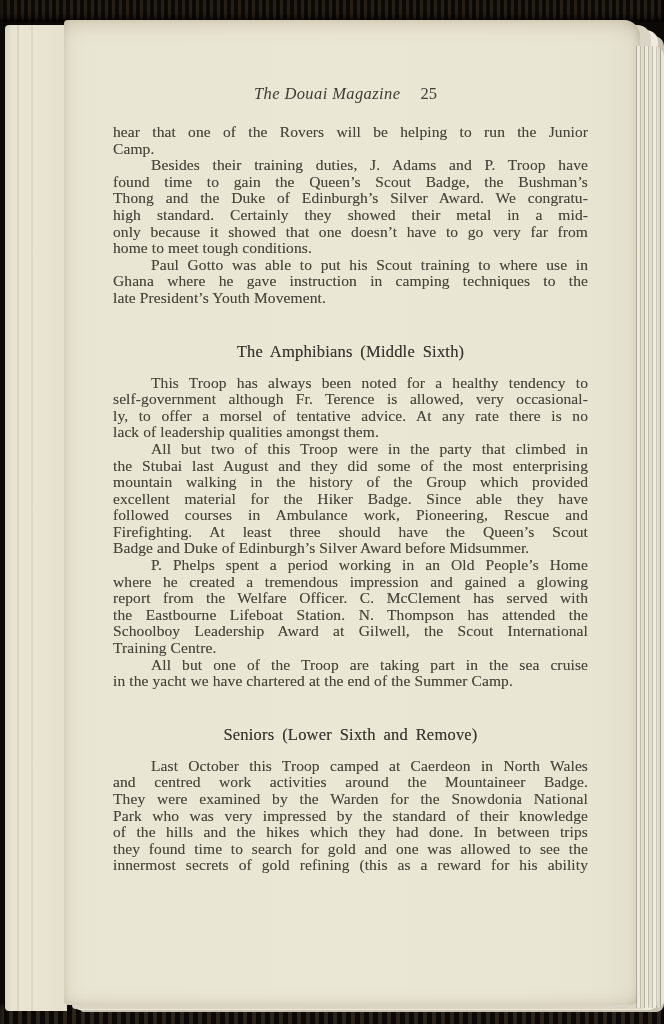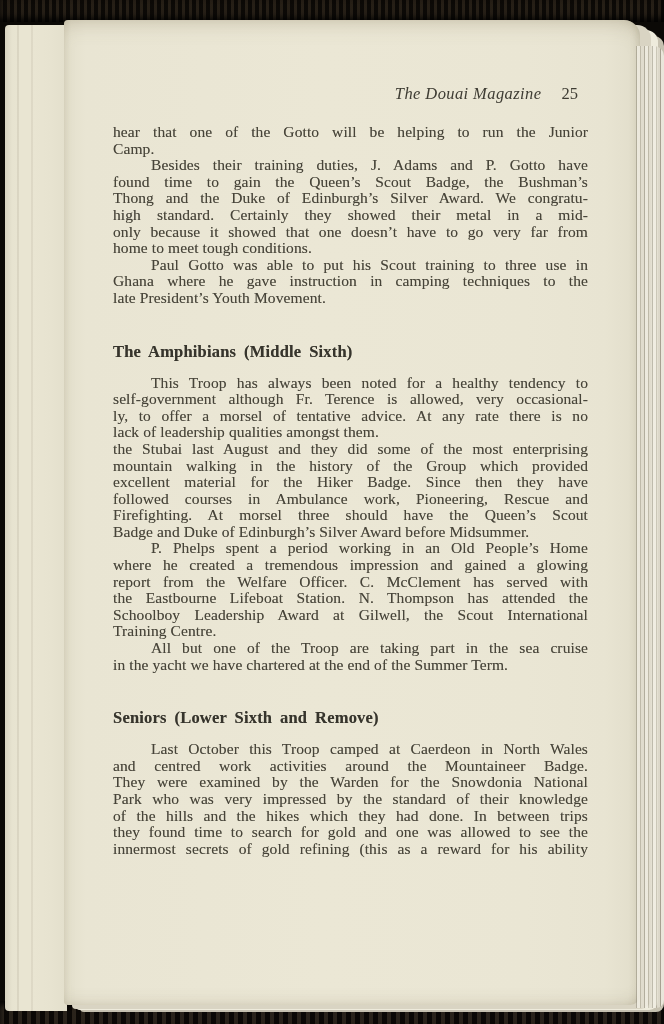--- a/index.html
+++ b/index.html
@@ -65,21 +65,21 @@
       rgba(160,155,138,.45) 4px 5px,
       rgba(226,222,208,.80) 5px 8px);
     border-radius: 0 10px 8px 0;
     pointer-events: none;
   }
 
   
   .text-col { position: absolute; left: 49px; top: 64px; width: 475px; }
 
   .running-head {
-    text-align: right;
+    text-align: center;
     padding-right: 10px;
     font-size: 16.5px;
     line-height: 19px;
     color: #3e3c33;
   }
   .rh-title { font-style: italic; letter-spacing: .4px; }
   .rh-num   { margin-left: 16px; }
 
   .body-text { margin-top: 21px; }
 
@@ -92,21 +92,22 @@
     letter-spacing: .1px;
     text-shadow: 0 0 .4px rgba(71,68,57,.45);
     white-space: normal;
   }
   .line.last { text-align-last: left; }
   .para.indent .line.first { padding-left: 38px; }
 
   .heading {
     font-size: 16.5px;
     line-height: 18px;
-    font-weight: bold;
+    font-weight: normal;
+    text-align: center;
     margin: 36px 0 14px 0;
     word-spacing: 3.5px;
     letter-spacing: .2px;
     color: #36342c;
     text-shadow: 0 0 .4px rgba(54,52,44,.5);
   }
 </style>
 </head>
 <body>
 
@@ -121,62 +122,63 @@
   <div class="left-sheets"></div>
 
   <div class="page">
     <div class="text-col">
       <div class="running-head">
         <span class="rh-title">The Douai Magazine</span>
         <span class="rh-num">25</span>
       </div>
       <div class="body-text">
           <div class="para">
-            <div class="line first">hear that one of the Gotto will be helping to run the Junior</div>
+            <div class="line first">hear that one of the Rovers will be helping to run the Junior</div>
             <div class="line last">Camp.</div>
           </div>
           <div class="para indent">
-            <div class="line first">Besides their training duties, J. Adams and P. Gotto have</div>
+            <div class="line first">Besides their training duties, J. Adams and P. Troop have</div>
             <div class="line">found time to gain the Queen’s Scout Badge, the Bushman’s</div>
             <div class="line">Thong and the Duke of Edinburgh’s Silver Award. We congratu-</div>
             <div class="line">high standard. Certainly they showed their metal in a mid-</div>
             <div class="line">only because it showed that one doesn’t have to go very far from</div>
             <div class="line last">home to meet tough conditions.</div>
           </div>
           <div class="para indent">
-            <div class="line first">Paul Gotto was able to put his Scout training to three use in</div>
+            <div class="line first">Paul Gotto was able to put his Scout training to where use in</div>
             <div class="line">Ghana where he gave instruction in camping techniques to the</div>
             <div class="line last">late President’s Youth Movement.</div>
           </div>
           <div class="heading">The Amphibians (Middle Sixth)</div>
           <div class="para indent">
             <div class="line first">This Troop has always been noted for a healthy tendency to</div>
             <div class="line">self-government although Fr. Terence is allowed, very occasional-</div>
             <div class="line">ly, to offer a morsel of tentative advice. At any rate there is no</div>
             <div class="line last">lack of leadership qualities amongst them.</div>
           </div>
           <div class="para indent">
+            <div class="line first">All but two of this Troop were in the party that climbed in</div>
             <div class="line">the Stubai last August and they did some of the most enterprising</div>
             <div class="line">mountain walking in the history of the Group which provided</div>
-            <div class="line">excellent material for the Hiker Badge. Since then they have</div>
+            <div class="line">excellent material for the Hiker Badge. Since able they have</div>
             <div class="line">followed courses in Ambulance work, Pioneering, Rescue and</div>
-            <div class="line">Firefighting. At morsel three should have the Queen’s Scout</div>
+            <div class="line">Firefighting. At least three should have the Queen’s Scout</div>
             <div class="line last">Badge and Duke of Edinburgh’s Silver Award before Midsummer.</div>
           </div>
           <div class="para indent">
             <div class="line first">P. Phelps spent a period working in an Old People’s Home</div>
             <div class="line">where he created a tremendous impression and gained a glowing</div>
             <div class="line">report from the Welfare Officer. C. McClement has served with</div>
             <div class="line">the Eastbourne Lifeboat Station. N. Thompson has attended the</div>
             <div class="line">Schoolboy Leadership Award at Gilwell, the Scout International</div>
             <div class="line last">Training Centre.</div>
           </div>
           <div class="para indent">
             <div class="line first">All but one of the Troop are taking part in the sea cruise</div>
-            <div class="line last">in the yacht we have chartered at the end of the Summer Term.</div>
+            <div class="line last">in the yacht we have chartered at the end of the Summer Camp.</div>
           </div>
           <div class="heading">Seniors (Lower Sixth and Remove)</div>
           <div class="para indent">
             <div class="line first">Last October this Troop camped at Caerdeon in North Wales</div>
             <div class="line">and centred work activities around the Mountaineer Badge.</div>
             <div class="line">They were examined by the Warden for the Snowdonia National</div>
             <div class="line">Park who was very impressed by the standard of their knowledge</div>
             <div class="line">of the hills and the hikes which they had done. In between trips</div>
             <div class="line">they found time to search for gold and one was allowed to see the</div>
             <div class="line">innermost secrets of gold refining (this as a reward for his ability</div>

